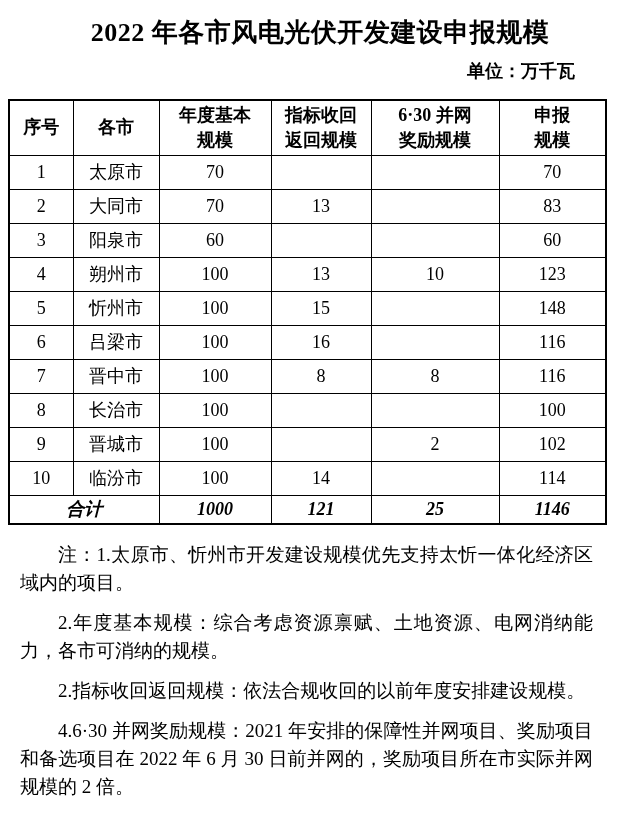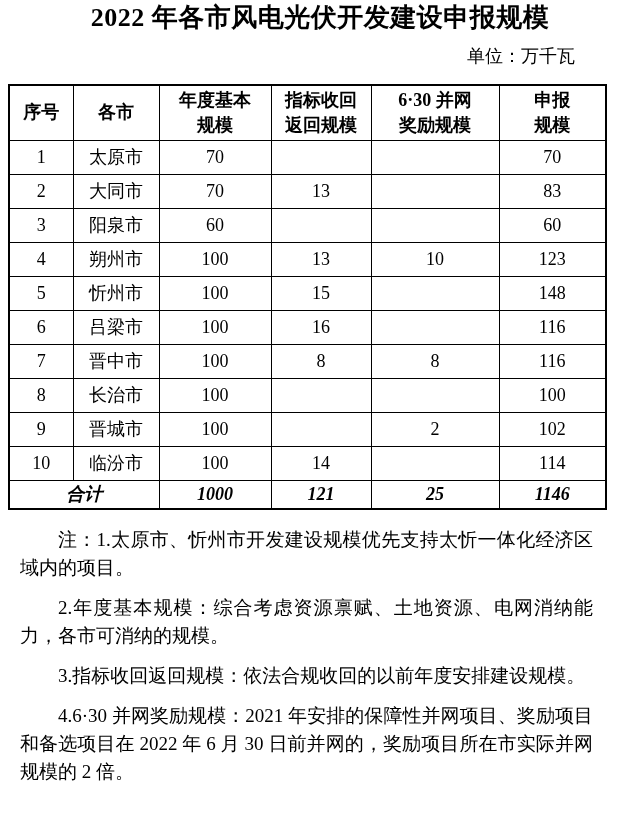--- a/index.html
+++ b/index.html
@@ -7,36 +7,37 @@
   body {
     width: 640px; height: 819px;
     font-family: "Liberation Serif", "DejaVu Serif", serif;
     color: #111111;
     overflow: hidden;
   }
   .page {
     position: relative;
     width: 640px; height: 575px;
     background: #ffffff;
+    padding-top: 15px;
   }
   .doc-title {
     text-align: center;
     font-size: 26px;
     font-weight: bold;
     letter-spacing: 0.5px;
     color: #000000;
     line-height: 36px;
   }
   .unit-line {
     width: 597px;
     margin: 8px 0 0 8px;
     text-align: right;
     padding-right: 30px;
     font-size: 18px;
-    font-weight: normal;
+    font-weight: bold;
     color: #000000;
   }
   table.scale-table {
     margin: 16px 0 16px 8px;
     width: 597px;
     border-collapse: collapse;
     border: 2px solid #000000;
     table-layout: fixed;
   }
   .scale-table th, .scale-table td {
@@ -196,17 +197,17 @@
         <td>121</td>
         <td>25</td>
         <td>1146</td>
       </tr>
     </tbody>
   </table>
 
   <div class="notes">
     <p>注：1.太原市、忻州市开发建设规模优先支持太忻一体化经济区域内的项目。</p>
     <p>2.年度基本规模：综合考虑资源禀赋、土地资源、电网消纳能力，各市可消纳的规模。</p>
-    <p>3.指标收回返回规模：依法合规收回的以前年度安排建设规模。</p>
+    <p>2.指标收回返回规模：依法合规收回的以前年度安排建设规模。</p>
     <p>4.6·30 并网奖励规模：2021 年安排的保障性并网项目、奖励项目和备选项目在 2022 年 6 月 30 日前并网的，奖励项目所在市实际并网规模的 2 倍。</p>
   </div>
 
 </div>
 
 </body></html>

